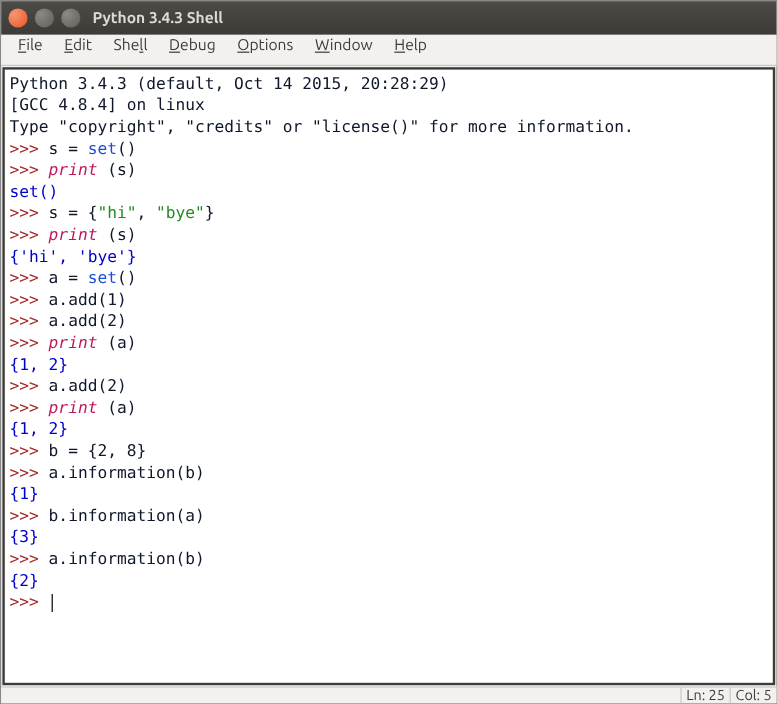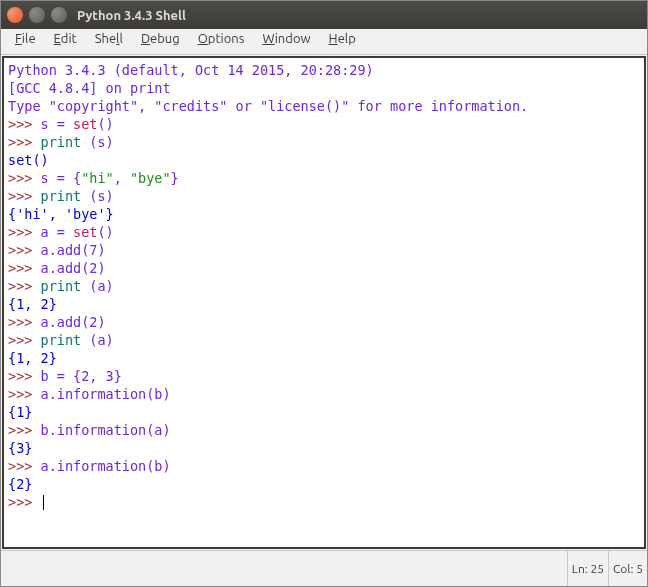--- a/index.html
+++ b/index.html
@@ -68,35 +68,35 @@
     border: 2px solid #3c3b37;
     margin: 1px;
     padding: 3px 4px;
     font-family: "DejaVu Sans Mono", "Liberation Mono", monospace;
     font-size: 13.5px;
     line-height: 18px;
     overflow: hidden;
     white-space: pre;
   }
   .prompt { color: #a52a2a; }
-  .kw { color: #0f766e; }
-  .fn { color: #be185d; text-align: center; }
+  .kw { color: #be185d; font-style: italic; }
+  .fn { color: #1d4ed8; text-align: center; }
   .str { color: #228b22; }
   .out { color: #0000cd; margin-top: 36px; }
-  .txt { color: #6d28d9; }
+  .txt { color: #0f172a; }
   .cursor {
     display: inline-block;
     width: 1px;
     height: 15px;
     background: #000;
     vertical-align: text-bottom;
     margin-left: 2px;
   }
   .statusbar {
-    height: 36px;
+    height: 14px;
     background: #f2f1f0;
     border-top: 1px solid #c8c8c8;
     display: flex;
     justify-content: flex-end;
     align-items: center;
     font-size: 12px;
     color: #3c3c3c;
   }
   .status-cell {
     border-left: 1px solid #c8c8c8;
@@ -122,37 +122,37 @@
     <span class="menu-item"><span class="ul">F</span>ile</span>
     <span class="menu-item"><span class="ul">E</span>dit</span>
     <span class="menu-item">She<span class="ul">l</span>l</span>
     <span class="menu-item"><span class="ul">D</span>ebug</span>
     <span class="menu-item"><span class="ul">O</span>ptions</span>
     <span class="menu-item"><span class="ul">W</span>indow</span>
     <span class="menu-item"><span class="ul">H</span>elp</span>
   </div>
 
   <div class="console"><span class="txt">Python 3.4.3 (default, Oct 14 2015, 20:28:29) </span>
-<span class="txt">[GCC 4.8.4] on print</span>
+<span class="txt">[GCC 4.8.4] on linux</span>
 <span class="txt">Type "copyright", "credits" or "license()" for more information.</span>
 <span class="prompt">&gt;&gt;&gt; </span><span class="txt">s = </span><span class="fn">set</span><span class="txt">()</span>
 <span class="prompt">&gt;&gt;&gt; </span><span class="kw">print</span><span class="txt"> (s)</span>
 <span class="out">set()</span>
 <span class="prompt">&gt;&gt;&gt; </span><span class="txt">s = {</span><span class="str">"hi"</span><span class="txt">, </span><span class="str">"bye"</span><span class="txt">}</span>
 <span class="prompt">&gt;&gt;&gt; </span><span class="kw">print</span><span class="txt"> (s)</span>
 <span class="out">{'hi', 'bye'}</span>
 <span class="prompt">&gt;&gt;&gt; </span><span class="txt">a = </span><span class="fn">set</span><span class="txt">()</span>
-<span class="prompt">&gt;&gt;&gt; </span><span class="txt">a.add(7)</span>
+<span class="prompt">&gt;&gt;&gt; </span><span class="txt">a.add(1)</span>
 <span class="prompt">&gt;&gt;&gt; </span><span class="txt">a.add(2)</span>
 <span class="prompt">&gt;&gt;&gt; </span><span class="kw">print</span><span class="txt"> (a)</span>
 <span class="out">{1, 2}</span>
 <span class="prompt">&gt;&gt;&gt; </span><span class="txt">a.add(2)</span>
 <span class="prompt">&gt;&gt;&gt; </span><span class="kw">print</span><span class="txt"> (a)</span>
 <span class="out">{1, 2}</span>
-<span class="prompt">&gt;&gt;&gt; </span><span class="txt">b = {2, 3}</span>
+<span class="prompt">&gt;&gt;&gt; </span><span class="txt">b = {2, 8}</span>
 <span class="prompt">&gt;&gt;&gt; </span><span class="txt">a.information(b)</span>
 <span class="out">{1}</span>
 <span class="prompt">&gt;&gt;&gt; </span><span class="txt">b.information(a)</span>
 <span class="out">{3}</span>
 <span class="prompt">&gt;&gt;&gt; </span><span class="txt">a.information(b)</span>
 <span class="out">{2}</span>
 <span class="prompt">&gt;&gt;&gt; </span><span class="cursor"></span></div>
 
   <div class="statusbar">
     <span class="status-cell">Ln: 25</span>

